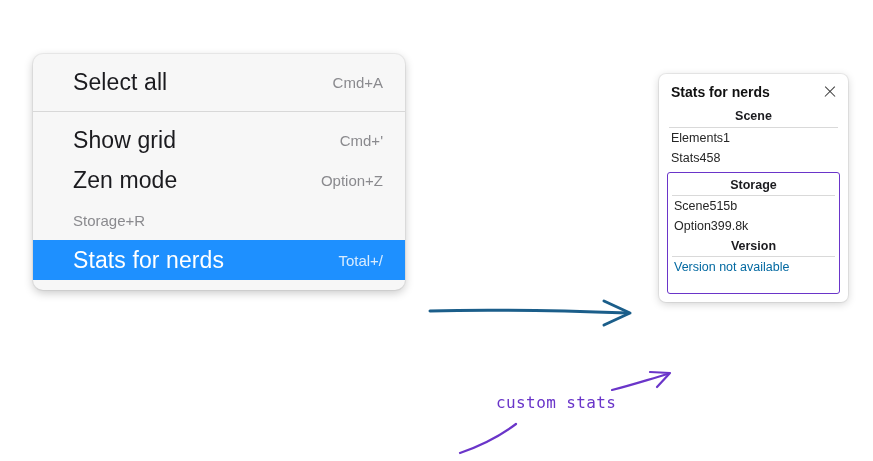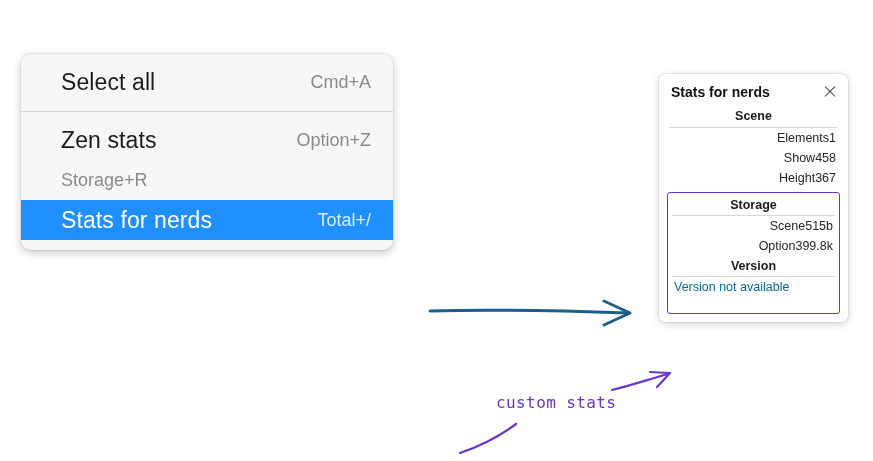--- a/index.html
+++ b/index.html
@@ -11,21 +11,21 @@
     height: 461px;
     background: #ffffff;
     font-family: "Liberation Sans", sans-serif;
     position: relative;
     overflow: hidden;
   }
 
   
   .context-menu {
     position: absolute;
-    left: 21px;
+    left: 33px;
     top: 54px;
     width: 372px;
     background: #f7f7f7;
     border-radius: 10px;
     box-shadow: 0 3px 10px rgba(0,0,0,0.22), 0 0 0 1px rgba(0,0,0,0.05);
     overflow: hidden;
     padding: 8px 0 10px 0;
     box-sizing: border-box;
   }
   .menu-group {
@@ -43,21 +43,21 @@
     height: 40px;
     padding: 0 22px 0 40px;
     box-sizing: border-box;
     color: #1b1b1f;
   }
   .menu-item .label {
     font-size: 23px;
     letter-spacing: 0.1px;
   }
   .menu-item .shortcut {
-    font-size: 18px;
+    font-size: 15px;
     color: #8a8a8e;
   }
   .menu-item.highlight {
     background: #1e90ff;
   }
   .menu-item.highlight .label {
     color: #ffffff;
   }
   .menu-item.highlight .shortcut {
     color: #d8ecff;
@@ -112,21 +112,21 @@
     font-size: 12.5px;
     padding: 3px 0 4px 0;
   }
   .hr {
     height: 1px;
     background: #d9d9d9;
     margin: 0 10px;
   }
   .stat-row {
     display: flex;
-    justify-content: flex-end;
+    justify-content: flex-start;
     padding: 3px 12px;
     font-size: 12.5px;
   }
   .stat-row .k { color: #262626; }
   .stat-row .v { color: #262626; }
 
   .custom-box {
     margin: 4px 8px 4px 8px;
     border: 1.4px solid #6a35c9;
     border-radius: 3px;
@@ -169,21 +169,25 @@
     <div class="menu-item">
       <span class="label">Select all</span>
       <span class="shortcut">Cmd+A</span>
     </div>
   </div>
 
   <div class="menu-sep"></div>
 
   <div class="menu-group">
     <div class="menu-item">
-      <span class="label">Zen stats</span>
+      <span class="label">Show grid</span>
+      <span class="shortcut">Cmd+'</span>
+    </div>
+    <div class="menu-item">
+      <span class="label">Zen mode</span>
       <span class="shortcut">Option+Z</span>
     </div>
     <div class="menu-item">
       <span class="shortcut">Storage+R</span>
     </div>
     <div class="menu-item highlight">
       <span class="label">Stats for nerds</span>
       <span class="shortcut">Total+/</span>
     </div>
   </div>
@@ -197,26 +201,22 @@
   </div>
 
   <div class="section-title">Scene</div>
   <div class="hr"></div>
 
   <div class="stat-row">
     <span class="k">Elements</span>
     <span class="v">1</span>
   </div>
   <div class="stat-row">
-    <span class="k">Show</span>
+    <span class="k">Stats</span>
     <span class="v">458</span>
-  </div>
-  <div class="stat-row">
-    <span class="k">Height</span>
-    <span class="v">367</span>
   </div>
 
   <div class="custom-box">
     <div class="section-title">Storage</div>
     <div class="hr"></div>
     <div class="stat-row">
       <span class="k">Scene</span>
       <span class="v">515b</span>
     </div>
     <div class="stat-row">

